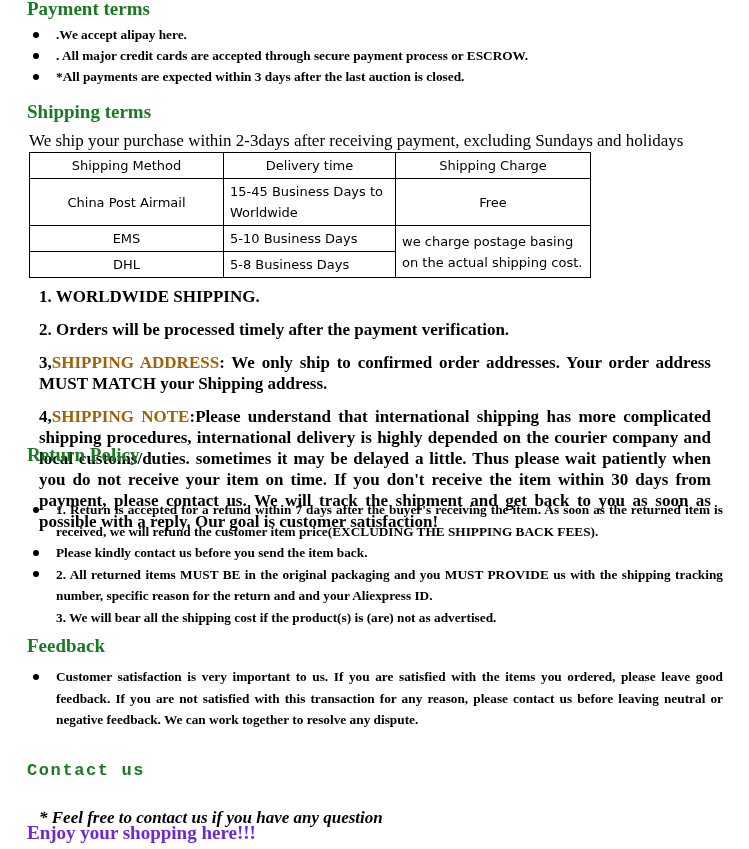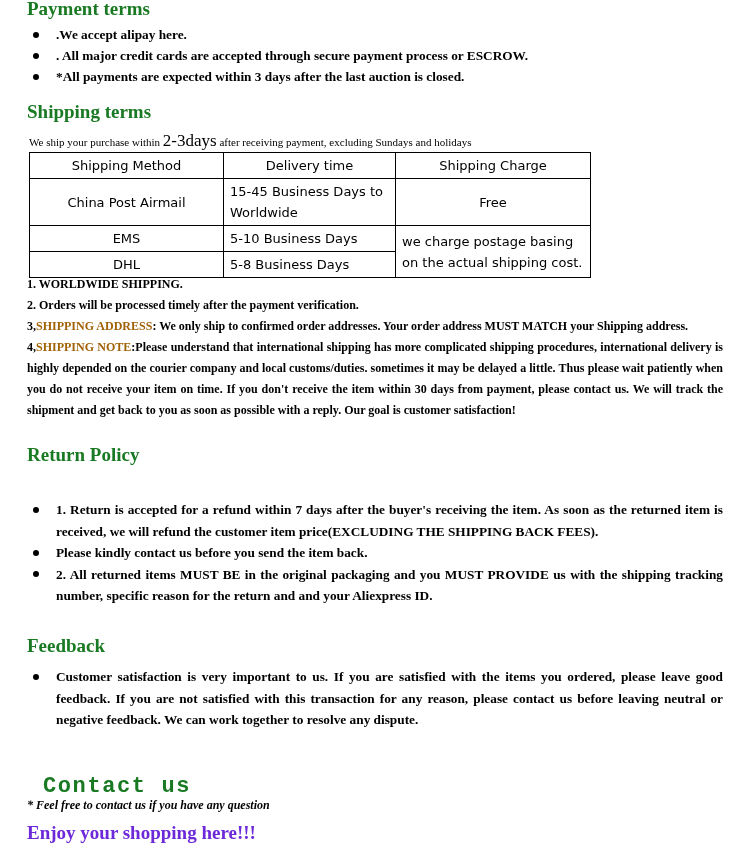--- a/index.html
+++ b/index.html
@@ -28,25 +28,25 @@
     font-weight: bold;
     font-size: 19px;
     line-height: 22px;
     color: #1a7a23;
     margin: 0;
     padding: 0;
   }
   .heading-mono {
     font-family: "Liberation Mono", "DejaVu Sans Mono", monospace;
     font-weight: bold;
-    font-size: 22px;
+    font-size: 17px;
     line-height: 22px;
     letter-spacing: 1.6px;
     color: #1a7a23;
-    margin: 16px;
+    margin: 0;
     padding: 0;
   }
   .tagline {
     font-family: "Liberation Serif", "DejaVu Serif", serif;
     font-weight: bold;
     font-size: 19px;
     line-height: 22px;
     color: #6d28d9;
   }
 
@@ -76,28 +76,28 @@
     border-radius: 50%;
   }
   ul.bul.tight > li {
     line-height: 21.5px;
   }
   li.nobullet::before { display: none; }
 
   
   .p {
     font-weight: bold;
-    font-size: 12px;
+    font-size: 17px;
     line-height: 21px;
     text-align: justify;
-    margin: 0;
+    margin: 12px;
   }
   .p-plain {
     font-weight: normal;
-    font-size: 11px;
+    font-size: 17px;
     line-height: 20px;
     margin: 0;
   }
   .green-em { color: #a16207; font-weight: bold; }
   .big-inline { font-size: 17px; }
 
   
   table.ship {
     border-collapse: collapse;
     table-layout: fixed;
@@ -196,20 +196,23 @@
     <ul class="bul tight">
       <li>
         <span>1. Return is accepted for a refund within 7 days after the buyer's receiving the item. As soon as the returned item is received, we will refund the customer item price(EXCLUDING THE SHIPPING BACK FEES).</span>
       </li>
       <li>
         <span>Please kindly contact us before you send the item back.</span>
       </li>
       <li>
         <span>2. All returned items MUST BE in the original packaging and you MUST PROVIDE us with the shipping tracking number, specific reason for the return and and your Aliexpress ID.</span>
       </li>
+      <li class="nobullet">
+        <span>3. We will bear all the shipping cost if the product(s) is (are) not as advertised.</span>
+      </li>
     </ul>
   </div>
 
   <div class="abs" style="left:25px; top:666px; width:698px;">
     <ul class="bul tight">
       <li>
         <span>Customer satisfaction is very important to us. If you are satisfied with the items you ordered, please leave good feedback. If you are not satisfied with this transaction for any reason, please contact us before leaving neutral or negative feedback. We can work together to resolve any dispute.</span>
       </li>
     </ul>
   </div>

